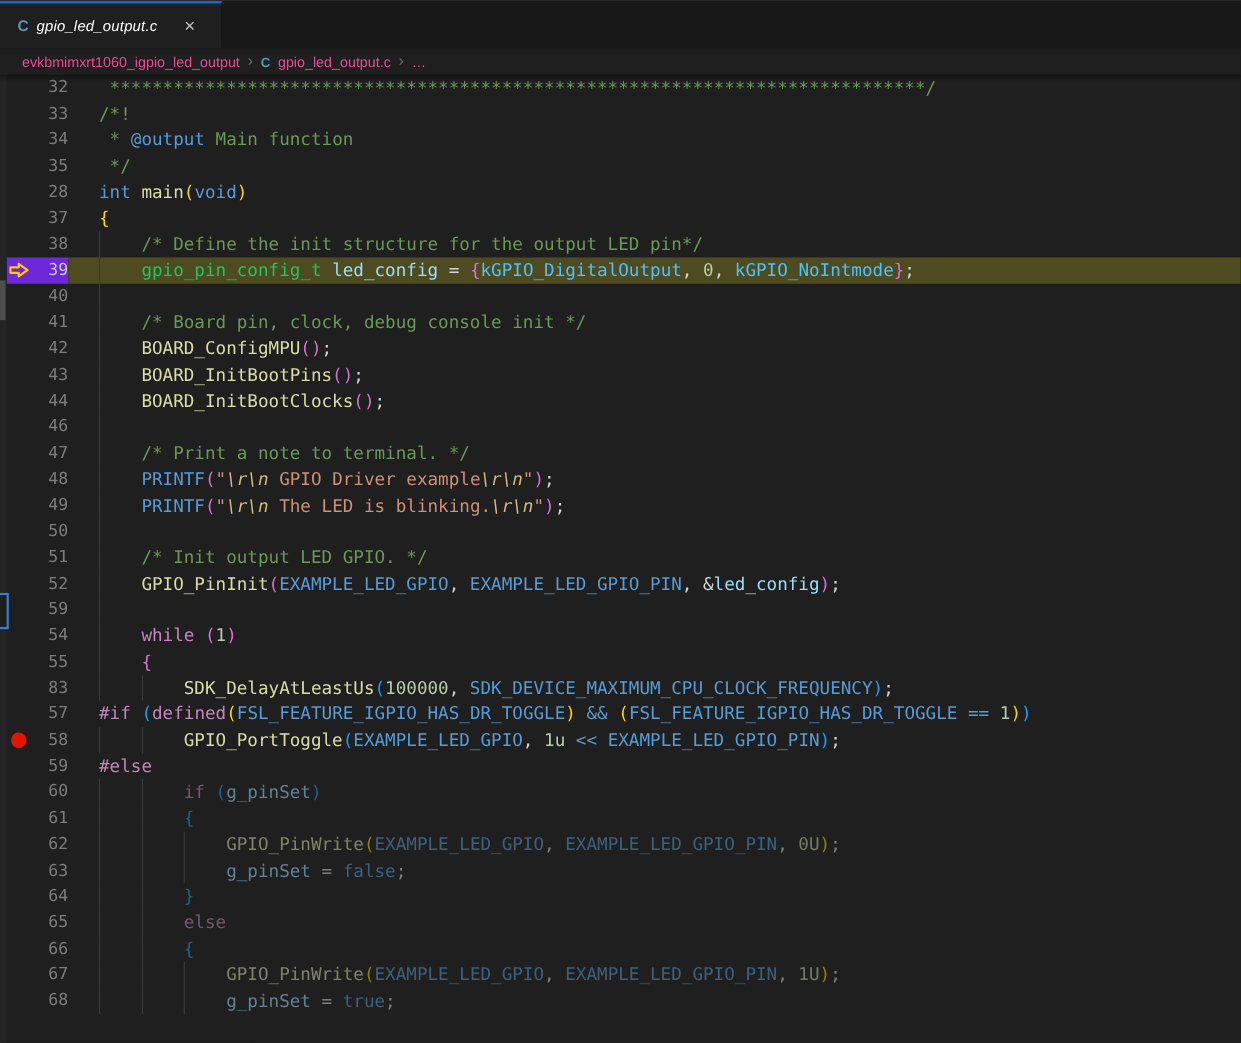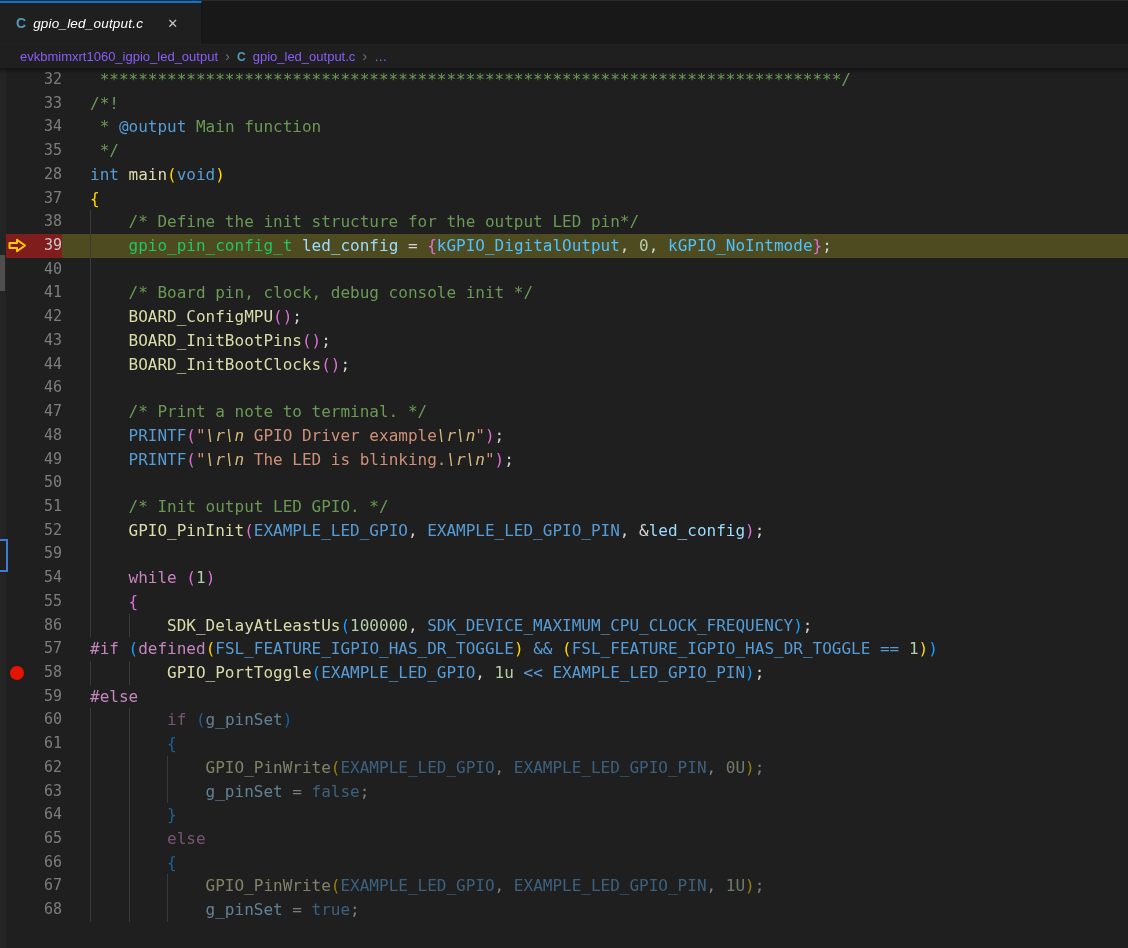--- a/index.html
+++ b/index.html
@@ -6,38 +6,38 @@
   .app{position:relative;width:1128px;height:948px;background:#1f1f1f;font-family:"Liberation Sans",sans-serif;border-top:1px solid #2a2a2a;box-sizing:border-box;}
   
   .tabbar{height:43px;background:#181818;display:flex;align-items:stretch;border-bottom:1px solid #222;}
   .tab{display:flex;align-items:center;gap:7px;padding:0 12px 0 16px;background:#1f1f1f;border-top:2px solid #0078d4;border-right:1px solid #141414;border-bottom:1px solid #1f1f1f;box-sizing:border-box;min-width:202px;cursor:pointer;}
   .tab-label{color:#fff;font-size:13.5px;font-style:italic;letter-spacing:.2px;}
   .tab-close{color:#c5c5c5;font-size:13px;margin-left:14px;padding:1px 3px;border-radius:3px;}
   .c-icon{color:#519aba;font-weight:bold;font-size:14px;font-family:"Liberation Sans",sans-serif;}
   .c-icon.small{font-size:12px;}
   
   .breadcrumb{height:23px;background:#1f1f1f;display:flex;align-items:center;padding-left:20px;gap:7px;}
-  .bc-item{color:#8b5cf6;font-size:13px;cursor:pointer;}
+  .bc-item{color:#ec4899;font-size:13px;cursor:pointer;}
   .bc-sep{color:#6e6e6e;font-size:15px;line-height:1;margin-top:-2px;}
   
   .editor{position:relative;height:882px;background:#1f1f1f;}
   .editor::before{content:"";position:absolute;left:0;top:0;right:0;height:6px;background:linear-gradient(to bottom,rgba(0,0,0,.38),rgba(0,0,0,0));z-index:5;pointer-events:none;}
   .leftstrip{position:absolute;left:0;top:0;width:6px;height:100%;background:#242424;z-index:4;}
   .thumb{position:absolute;left:0;top:187px;width:5px;height:36px;background:#4e4e4e;}
   .bluebox{position:absolute;left:-8px;top:471px;width:12px;height:29px;border:2px solid #3c7dd2;background:#1f1f1f;}
   .rows{position:absolute;left:6px;top:0;right:0;}
   .row{display:flex;height:23.72px;align-items:stretch;}
   .glyph{width:24px;position:relative;flex:none;cursor:pointer;}
   .num{width:32px;flex:none;text-align:right;color:#7d7d7d;font-family:"DejaVu Sans Mono",monospace;font-size:15px;line-height:23.72px;}
   .num.active{color:#c8c8c8;}
   .codewrap{flex:1;position:relative;}
   .code-text{position:relative;white-space:pre;font-family:"DejaVu Sans Mono",monospace;font-size:16px;line-height:23.72px;padding-left:28px;color:#d4d4d4;z-index:1;}
   .code-text.dimmed{opacity:.52;}
   .guide{position:absolute;top:0;bottom:0;width:1px;background:#3a3a3a;z-index:0;}
-  .row.hl .glyph,.row.hl .num{background:#7f1d1d;}
+  .row.hl .glyph,.row.hl .num{background:#6d28d9;}
   .row.hl .codewrap{background:#4d4b1f;}
   .bp{position:absolute;left:4px;top:5px;width:14px;height:14px;border-radius:50%;background:#e51400;}
   .arrow-svg{position:absolute;left:2px;top:4px;}
   
   .tk-c{color:#6a9955;}   
   .tk-k{color:#569cd6;}   
   .tk-ct{color:#c586c0;}  
   .tk-ty{color:#22c55e;}  
   .tk-fn{color:#dcdcaa;}  
   .tk-v{color:#9cdcfe;}   
@@ -255,21 +255,21 @@
         <div class="row">
           <div class="glyph"></div>
           <div class="num">55</div>
           <div class="codewrap">
             <div class="guide" style="left: 28px;"></div>
             <div class="code-text"><span class="tk-p">    </span><span class="tk-b2">{</span></div>
           </div>
         </div>
         <div class="row">
           <div class="glyph"></div>
-          <div class="num">86</div>
+          <div class="num">83</div>
           <div class="codewrap">
             <div class="guide" style="left: 28px;"></div>
             <div class="guide" style="left: 66.544px;"></div>
             <div class="code-text"><span class="tk-p">        </span><span class="tk-fn">SDK_DelayAtLeastUs</span><span class="tk-b3">(</span><span class="tk-n">100000</span><span class="tk-p">, </span><span class="tk-k">SDK_DEVICE_MAXIMUM_CPU_CLOCK_FREQUENCY</span><span class="tk-b3">)</span><span class="tk-p">;</span></div>
           </div>
         </div>
         <div class="row">
           <div class="glyph"></div>
           <div class="num">57</div>
           <div class="codewrap">

